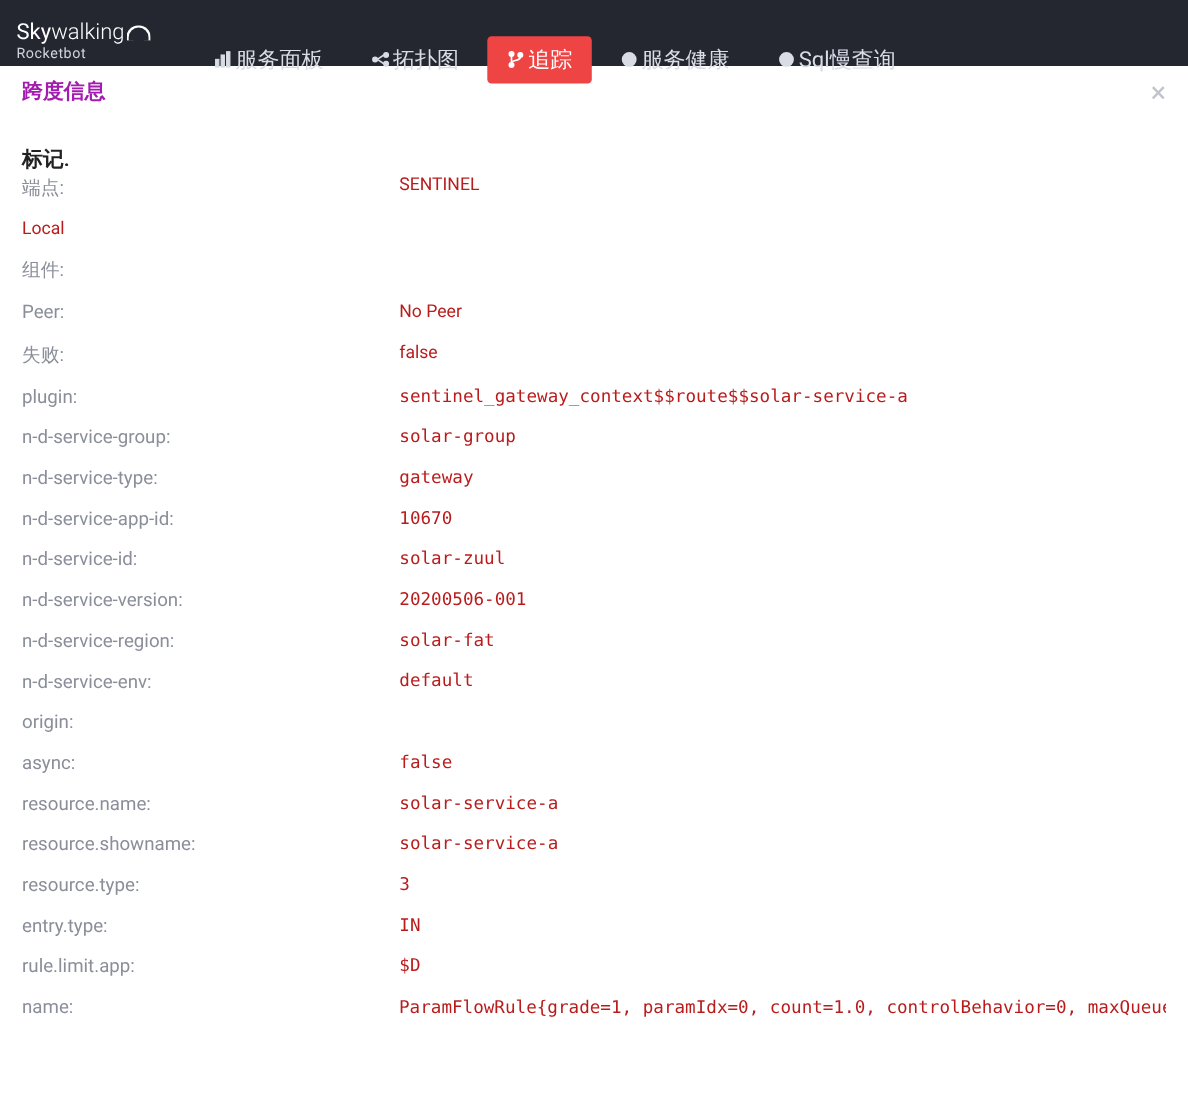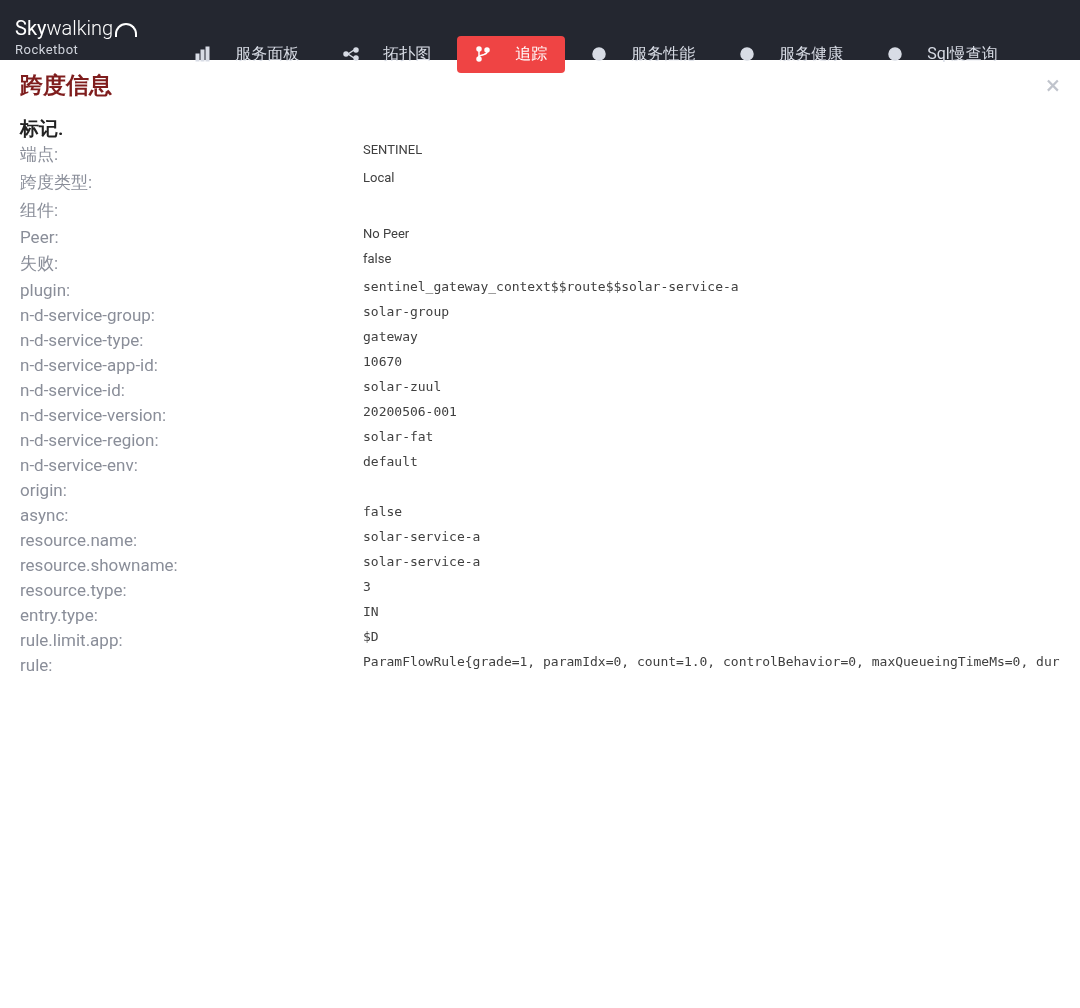--- a/index.html
+++ b/index.html
@@ -6,35 +6,35 @@
 body { font-family: -apple-system, BlinkMacSystemFont, "Segoe UI", Roboto, sans-serif; background: #fff; width: 1080px; overflow-x: hidden; }
 
 .header { background: #242730; height: 60px; display: flex; align-items: center; padding: 0 15px; }
 .logo { display: flex; flex-direction: column; margin-right: 40px; }
 .logo-top { color: #fff; font-size: 20px; font-weight: 300; display: flex; align-items: center; margin-top: 13px; }
 .logo-top .sky { font-weight: 400; }
 .logo-top .arc { display: inline-block; width: 22px; height: 14px; border: 2px solid #fff; border-bottom: none; border-radius: 14px 14px 0 0; margin-left: 2px; margin-top: 4px; }
 .logo-bot { color: #d0d4dc; font-size: 13px; margin-top: 2px; letter-spacing: 0.5px; }
 
 .nav { display: flex; gap: 8px; }
-.nav-item { display: flex; align-items: center; gap: 24px; padding: 8px 18px; color: #d8dce5; font-size: 16px; border-radius: 4px; cursor: pointer; margin-top: 48px; }
+.nav-item { display: flex; align-items: center; gap: 3px; padding: 8px 18px; color: #d8dce5; font-size: 20px; border-radius: 4px; cursor: pointer; margin-top: 48px; }
 .nav-item.active { background: #ef4444; color: #fff; }
 .nav-icon { width: 16px; height: 16px; display: inline-flex; align-items: center; justify-content: center; }
 .nav-icon svg { width: 16px; height: 16px; fill: currentColor; stroke: currentColor; }
 
 .content { padding: 10px 20px 40px 20px; position: relative; }
 .close-btn { position: absolute; top: 12px; right: 20px; font-size: 26px; color: #c0c4cc; cursor: pointer; line-height: 1; }
 
-.page-title { font-size: 23px; font-weight: 600; color: #7f1d1d; margin-bottom: 15px; }
+.page-title { font-size: 19px; font-weight: 600; color: #a21caf; margin-bottom: 36px; }
 .section-title { font-size: 19px; font-weight: 600; color: #222; }
 
-.details { display: flex; flex-direction: column; gap: 4px; }
+.details { display: flex; flex-direction: column; gap: 16px; }
 .row { display: flex; align-items: flex-start; }
 .key { width: 343px; flex-shrink: 0; color: #8a8e99; font-size: 17px; padding-top: 1px; }
-.val { color: #404040; font-size: 13px; }
+.val { color: #b91c1c; font-size: 16px; }
 .val.mono { font-family: ui-monospace, SFMono-Regular, Menlo, Consolas, monospace; white-space: nowrap; }
 .val-wrap { flex: 1; min-width: 0; overflow: hidden; position: relative; }
 .val-wrap.scroll { overflow-x: auto; padding-bottom: 16px; }
 .val-wrap.scroll::-webkit-scrollbar { height: 7px; }
 .val-wrap.scroll::-webkit-scrollbar-track { background: #f1f1f1; }
 .val-wrap.scroll::-webkit-scrollbar-thumb { background: #bfc1c6; border-radius: 4px; }
 
 .redact-box { display: inline-block; width: 130px; height: 22px; border: 3px solid #2196c9; vertical-align: middle; margin-right: 0; }
 </style>
 </head>
@@ -84,29 +84,20 @@
         </span>
         <span>追踪</span>
       </div>
       <div class="nav-item">
         <span class="nav-icon">
           <svg viewBox="0 0 16 16" fill="none" stroke-width="1.5">
             <circle cx="8" cy="8" r="6"></circle>
             <path d="M8 8l3-3" stroke-linecap="round"></path>
           </svg>
         </span>
-        <span>服务性能</span>
-      </div>
-      <div class="nav-item">
-        <span class="nav-icon">
-          <svg viewBox="0 0 16 16" fill="none" stroke-width="1.5">
-            <circle cx="8" cy="8" r="6"></circle>
-            <path d="M8 8l3-3" stroke-linecap="round"></path>
-          </svg>
-        </span>
         <span>服务健康</span>
       </div>
       <div class="nav-item">
         <span class="nav-icon">
           <svg viewBox="0 0 16 16" fill="none" stroke-width="1.5">
             <circle cx="8" cy="8" r="6"></circle>
             <path d="M8 8l3-3" stroke-linecap="round"></path>
           </svg>
         </span>
         <span>Sql慢查询</span>
@@ -119,21 +110,20 @@
   <div class="page-title">跨度信息</div>
   <div class="section-title">标记.</div>
   <div class="details" id="details">
       <div class="row">
         <div class="key">端点:</div>
         <div class="val-wrap">
           <div class="val">SENTINEL</div>
         </div>
       </div>
       <div class="row">
-        <div class="key">跨度类型:</div>
         <div class="val-wrap">
           <div class="val">Local</div>
         </div>
       </div>
       <div class="row">
         <div class="key">组件:</div>
         <div class="val-wrap">
           <div class="val"></div>
         </div>
       </div>
@@ -233,19 +223,19 @@
           <div class="val mono">IN</div>
         </div>
       </div>
       <div class="row">
         <div class="key">rule.limit.app:</div>
         <div class="val-wrap">
           <div class="val mono">$D</div>
         </div>
       </div>
       <div class="row">
-        <div class="key">rule:</div>
+        <div class="key">name:</div>
         <div class="val-wrap scroll">
           <div class="val mono">ParamFlowRule{grade=1, paramIdx=0, count=1.0, controlBehavior=0, maxQueueingTimeMs=0, durationInSec=1}</div>
         </div>
       </div>
     </div>
 </div>
 
 </body></html>

